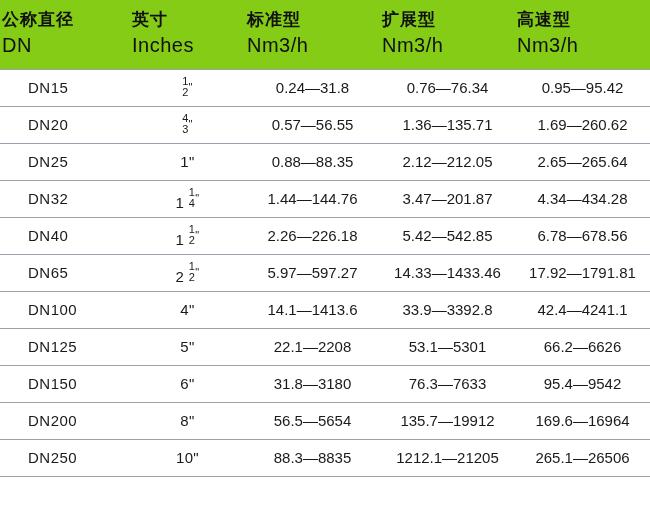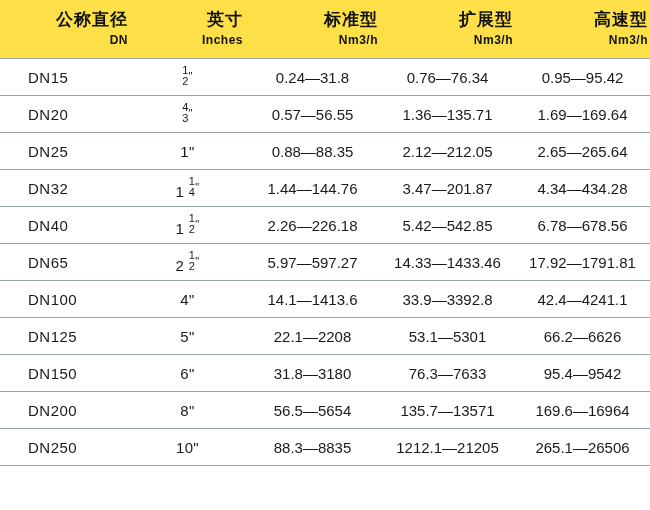--- a/index.html
+++ b/index.html
@@ -19,34 +19,34 @@
     border-collapse: collapse;
     table-layout: fixed;
   }
   .spec-table col.c0 { width: 130px; }
   .spec-table col.c1 { width: 115px; }
   .spec-table col.c2 { width: 135px; }
   .spec-table col.c3 { width: 135px; }
   .spec-table col.c4 { width: 135px; }
 
   thead th {
-    background: #fde047;
+    background: #84cc16;
     color: #111111;
     font-weight: bold;
     font-size: 17px;
     line-height: 1.35;
     padding: 9px 2px 10px 2px;
-    text-align: right;
+    text-align: left;
     vertical-align: middle;
     border: none;
   }
   thead th .unit {
     display: block;
-    font-weight: bold;
-    font-size: 12px;
+    font-weight: normal;
+    font-size: 20px;
     letter-spacing: 0.5px;
   }
   thead th .title-cn {
     display: block;
     letter-spacing: 1px;
   }
   thead tr {
     border-bottom: 1px solid #8b99ad;
   }
 
@@ -127,21 +127,21 @@
         <td class="inch"><span class="frac"><span class="num">1</span><span class="den">2</span></span><sup class="dq">"</sup></td>
         <td>0.24—31.8</td>
         <td>0.76—76.34</td>
         <td>0.95—95.42</td>
       </tr>
       <tr>
         <td class="dn">DN20</td>
         <td class="inch"><span class="frac"><span class="num">4</span><span class="den">3</span></span><sup class="dq">"</sup></td>
         <td>0.57—56.55</td>
         <td>1.36—135.71</td>
-        <td>1.69—169.64</td>
+        <td>1.69—260.62</td>
       </tr>
       <tr>
         <td class="dn">DN25</td>
         <td class="inch">1"</td>
         <td>0.88—88.35</td>
         <td>2.12—212.05</td>
         <td>2.65—265.64</td>
       </tr>
       <tr>
         <td class="dn">DN32</td>
@@ -182,21 +182,21 @@
         <td class="dn">DN150</td>
         <td class="inch">6"</td>
         <td>31.8—3180</td>
         <td>76.3—7633</td>
         <td>95.4—9542</td>
       </tr>
       <tr>
         <td class="dn">DN200</td>
         <td class="inch">8"</td>
         <td>56.5—5654</td>
-        <td>135.7—13571</td>
+        <td>135.7—19912</td>
         <td>169.6—16964</td>
       </tr>
       <tr>
         <td class="dn">DN250</td>
         <td class="inch">10"</td>
         <td>88.3—8835</td>
         <td>1212.1—21205</td>
         <td>265.1—26506</td>
       </tr>
     </tbody>

